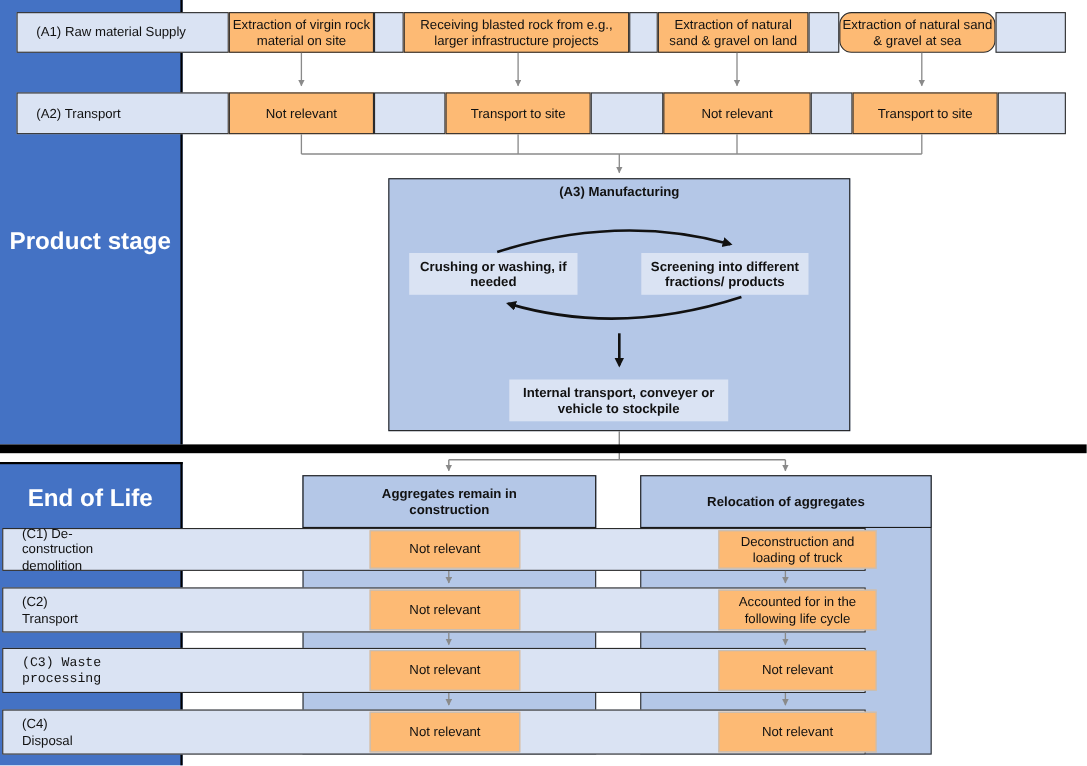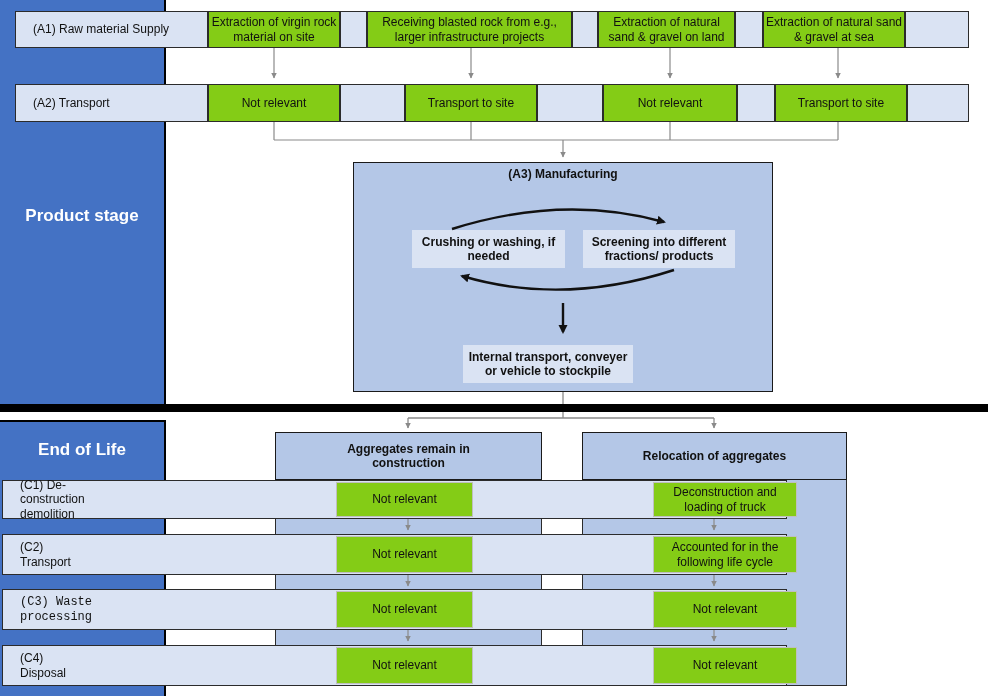--- a/index.html
+++ b/index.html
@@ -10,59 +10,59 @@
   .abs{position:absolute;box-sizing:border-box;}
   .box{
     position:absolute;box-sizing:border-box;
     display:flex;align-items:center;justify-content:center;
     text-align:center;font-size:12px;line-height:1.2;color:#111;
   }
   .bordered{border:1px solid #2b2b2b;}
   .gray-border{border:1px solid #bfbfbf;}
   .lightblue{background:var(--light-blue,#DAE3F3);}
   .medblue{background:var(--medium-blue,#B4C7E7);}
-  .whitecell{background:#84cc16;}
+  .whitecell{background:#fdba74;}
   .leftalign{justify-content:flex-start;text-align:left;padding-left:17px;padding-right:6px;}
 
   
   .sidebar-top{left:0;top:0;width:166px;height:404px;background:var(--sidebar-blue,#4472C4);border-right:2px solid #000;}
   .sidebar-bottom{left:0;top:420px;width:166px;height:276px;background:var(--sidebar-blue,#4472C4);border-top:2px solid #000;border-right:2px solid #000;}
-  .stage-title{position:absolute;left:0;width:164px;text-align:center;color:#fff;font-weight:bold;font-size:17px;}
+  .stage-title{position:absolute;left:0;width:164px;text-align:center;color:#fff;font-weight:bold;font-size:22px;}
   .divider{left:0;top:404px;width:988px;height:8px;background:var(--divider,#000);z-index:60;}
 
   
   .a1{top:11px;height:37px;}
   .a1-label{left:15px;width:193px;}
   .a1-w1{left:208px;width:132px;}
   .a1-b1{left:340px;width:27px;}
   .a1-w2{left:367px;width:205px;}
   .a1-b2{left:572px;width:26px;}
   .a1-w3{left:598px;width:137px;}
   .a1-b3{left:735px;width:28px;}
-  .a1-w4{left:763px;width:142px;}
+  .a1-w4{left:763px;width:142px;border-radius:11px;}
   .a1-b4{left:905px;width:64px;}
 
   
   .a2{top:84px;height:38px;}
   .a2-label{left:15px;width:193px;}
   .a2-w1{left:208px;width:132px;}
   .a2-b1{left:340px;width:65px;}
   .a2-w2{left:405px;width:132px;}
   .a2-b2{left:537px;width:66px;}
   .a2-w3{left:603px;width:134px;}
   .a2-b3{left:737px;width:38px;}
   .a2-w4{left:775px;width:132px;}
   .a2-b4{left:907px;width:62px;}
 
   
   .a3-box{left:353px;top:162px;width:420px;height:230px;border:1.5px solid #1a1a1a;background:var(--medium-blue,#B4C7E7);}
   .a3-title{left:353px;top:166px;width:420px;height:16px;font-weight:bold;}
-  .a3-crush{left:372px;top:230px;width:153px;height:38px;font-weight:bold;margin-left:40px;}
+  .a3-crush{left:372px;top:230px;width:153px;height:38px;font-weight:bold;}
   .a3-screen{left:583px;top:230px;width:152px;height:38px;font-weight:bold;}
-  .a3-internal{left:463px;top:345px;width:170px;height:38px;font-weight:bold;}
+  .a3-internal{left:463px;top:345px;width:199px;height:38px;font-weight:bold;}
 
   
   .band1{left:275px;top:432px;width:267px;height:254px;border:1px solid #2b2b2b;}
   .band2{left:582px;top:432px;width:265px;height:254px;border:1px solid #2b2b2b;}
   .eol-h1{left:275px;top:432px;width:267px;height:48px;border:1.5px solid #1a1a1a;font-weight:bold;}
   .eol-h2{left:582px;top:432px;width:265px;height:48px;border:1.5px solid #1a1a1a;font-weight:bold;}
 
   
   .row-strip{left:2px;width:785px;}
   .r1{top:480px;height:39px;}

